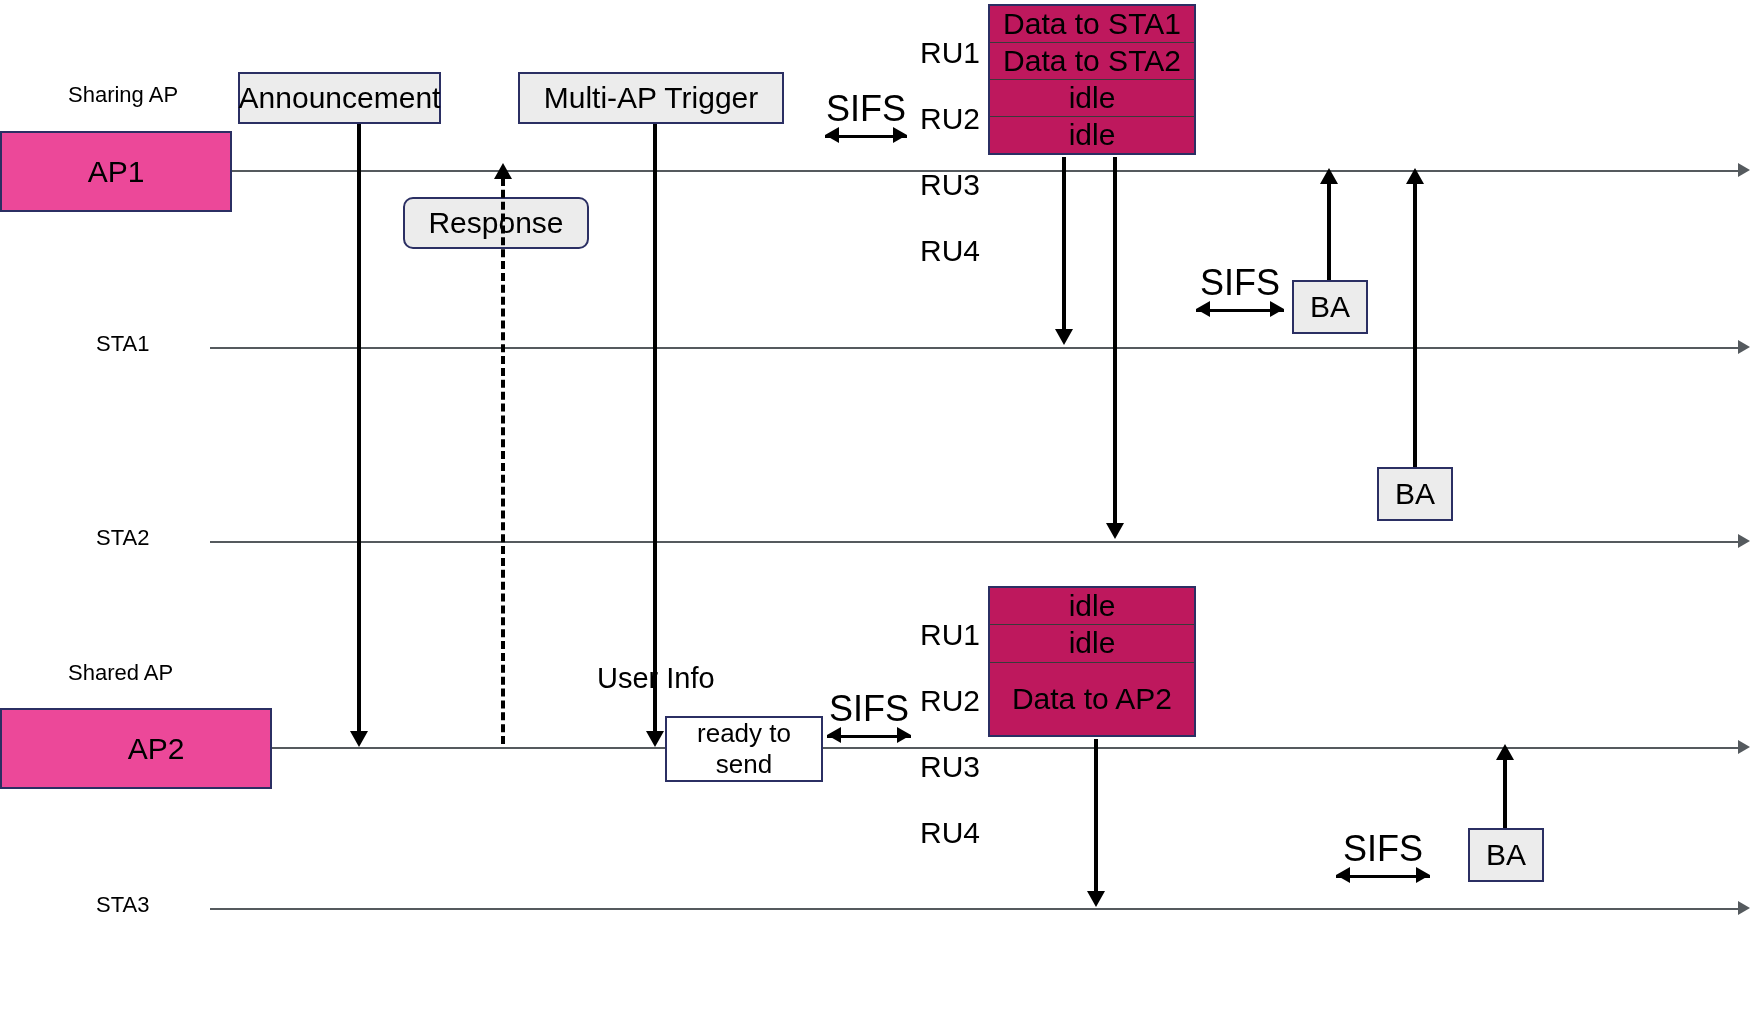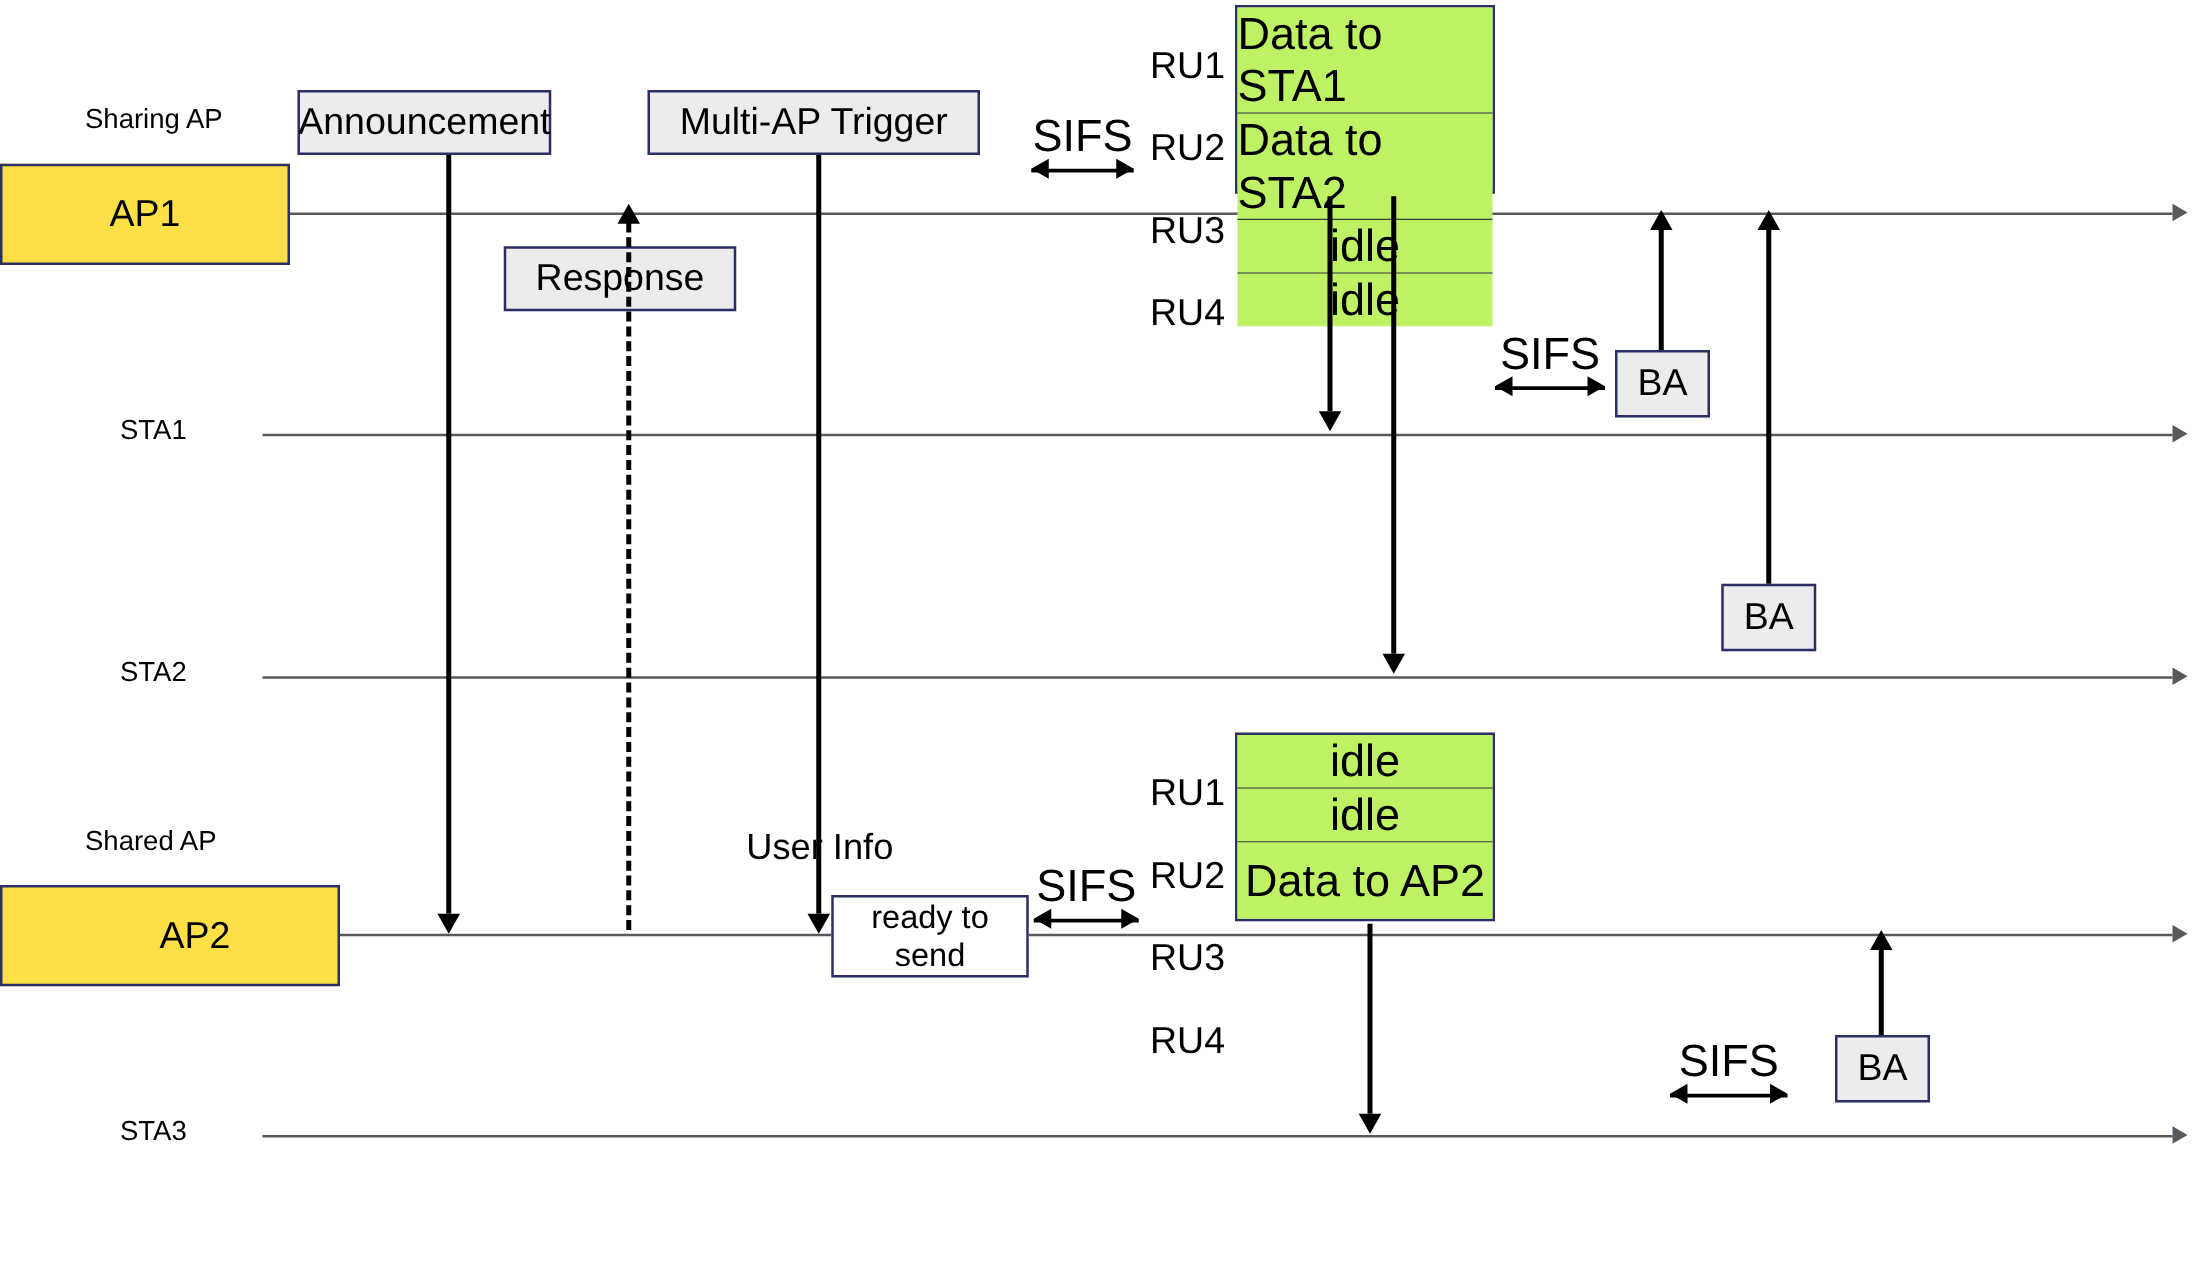--- a/index.html
+++ b/index.html
@@ -10,21 +10,21 @@
   }
   #stage{position:absolute;left:0;top:0;width:1755px;height:1027px;}
 
   
   .timeline{position:absolute;height:0;border-top:2px solid #555a5e;}
   .tl-arrow{position:absolute;width:0;height:0;
     border-top:7px solid transparent;border-bottom:7px solid transparent;
     border-left:12px solid #555a5e;}
 
   
-  .node-box{position:absolute;border:2px solid #2b2f63;background:#fde047;
+  .node-box{position:absolute;border:2px solid #2b2f63;background:#ec4899;
     display:flex;align-items:center;justify-content:center;
     font-size:30px;color:#000;}
 
   
   .side-label{position:absolute;font-size:22px;white-space:nowrap;margin-left:12px;}
 
   
   .msgbox{position:absolute;border:2px solid #2b2f63;background:#ececec;
     display:flex;align-items:center;justify-content:center;
     font-size:30px;white-space:nowrap;box-sizing:border-box;}
@@ -37,23 +37,23 @@
   .vhead-down{position:absolute;width:0;height:0;
     border-left:9px solid transparent;border-right:9px solid transparent;
     border-top:16px solid #000;}
   .vhead-up{position:absolute;width:0;height:0;
     border-left:9px solid transparent;border-right:9px solid transparent;
     border-bottom:16px solid #000;}
 
   
   .ru-table{position:absolute;border:2px solid #2b2f63;background:#ececec;
     box-sizing:border-box;display:flex;flex-direction:column;}
-  .ru-cell{flex:1 1 0;border-bottom:1px solid #3a3a3a;background:#bef264;
+  .ru-cell{flex:1 1 0;border-bottom:1px solid #3a3a3a;background:#be185d;
     display:flex;align-items:center;justify-content:center;
-    font-size:36px;box-sizing:border-box;}
+    font-size:30px;box-sizing:border-box;}
   .ru-cell:last-child{border-bottom:none;}
   .ru-cell.span2{flex:2 2 0;text-align:right;}
   .ru-labels{position:absolute;display:flex;flex-direction:column;
     align-items:flex-end;box-sizing:border-box;}
   .ru-label{flex:1 1 0;display:flex;align-items:center;justify-content:flex-end;
     font-size:30px;margin-top:32px;}
 
   
   .sifs{position:absolute;}
   .sifs .sifs-label{position:absolute;left:50%;transform:translateX(-50%);
@@ -102,21 +102,21 @@
   </div>
 
   <div class="side-label" style="left:84px;top:892px;">STA3</div>
 
   <div class="msgbox" style="left:238px;top:72px;width:203px;height:52px;">
     <span>Announcement</span>
   </div>
   <div class="varrow" style="left:357px;top:124px;height:607px;"></div>
   <div class="vhead-down" style="left:350px;top:731px;"></div>
 
-  <div class="msgbox" style="left:403px;top:197px;width:186px;height:52px;">
+  <div class="msgbox" style="left:403px;top:197px;width:186px;height:52px;border-radius:10px;">
     <span>Response</span>
   </div>
   <div class="varrow dashed" style="left:501px;top:178px;height:566px;"></div>
   <div class="vhead-up" style="left:494px;top:163px;"></div>
 
   <div class="msgbox" style="left:518px;top:72px;width:266px;height:52px;">
     <span>Multi-AP Trigger</span>
   </div>
   <div class="varrow" style="left:653px;top:124px;height:607px;"></div>
   <div class="vhead-down" style="left:646px;top:731px;"></div>

